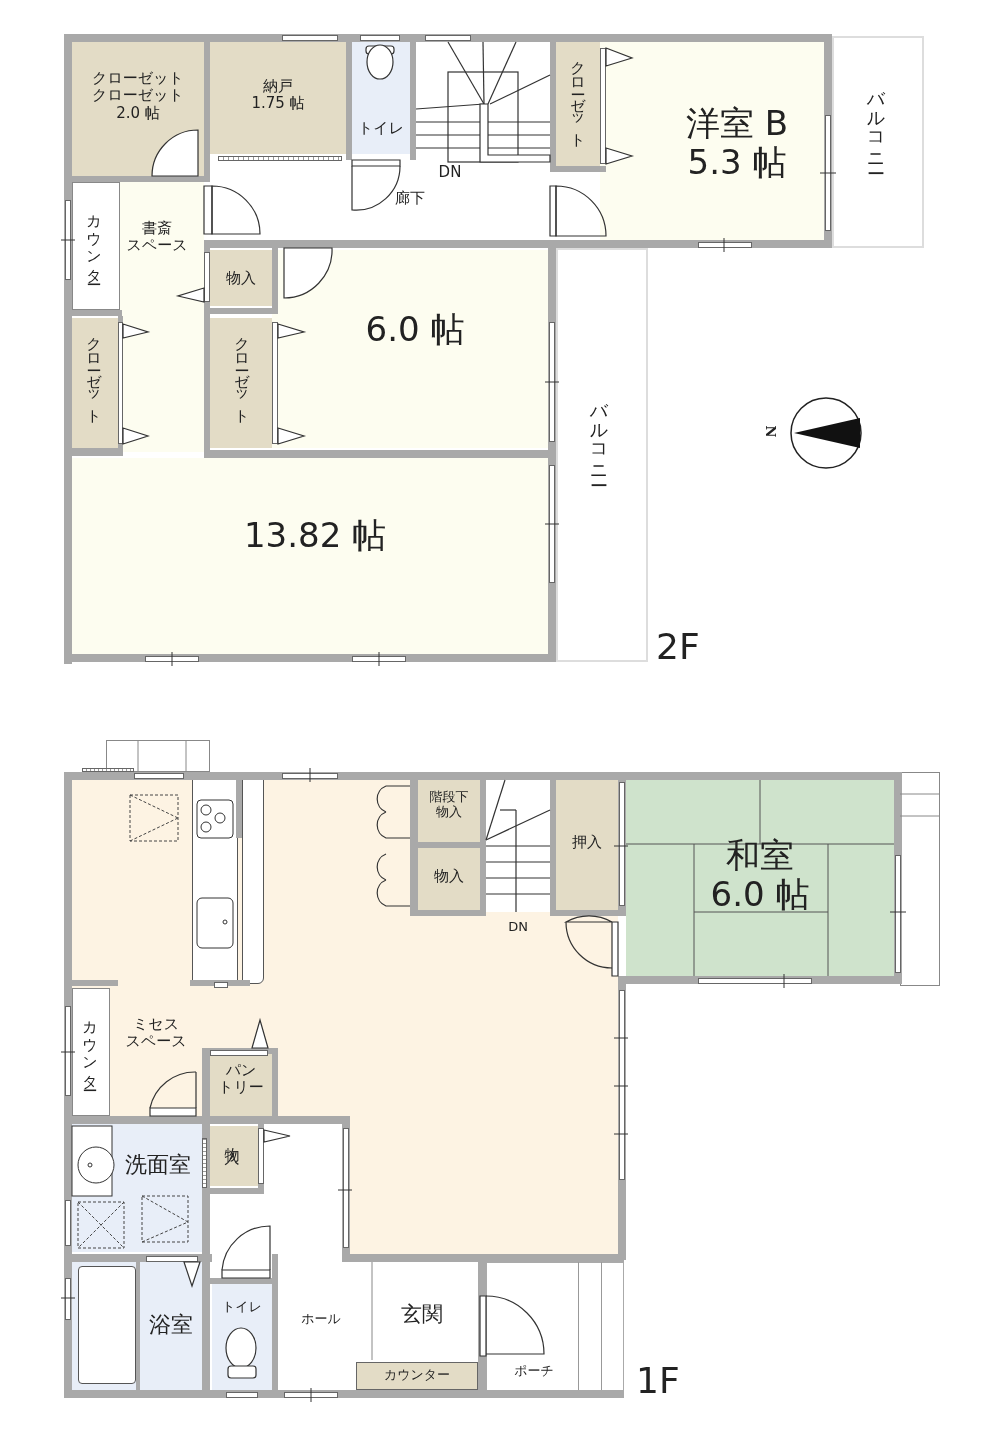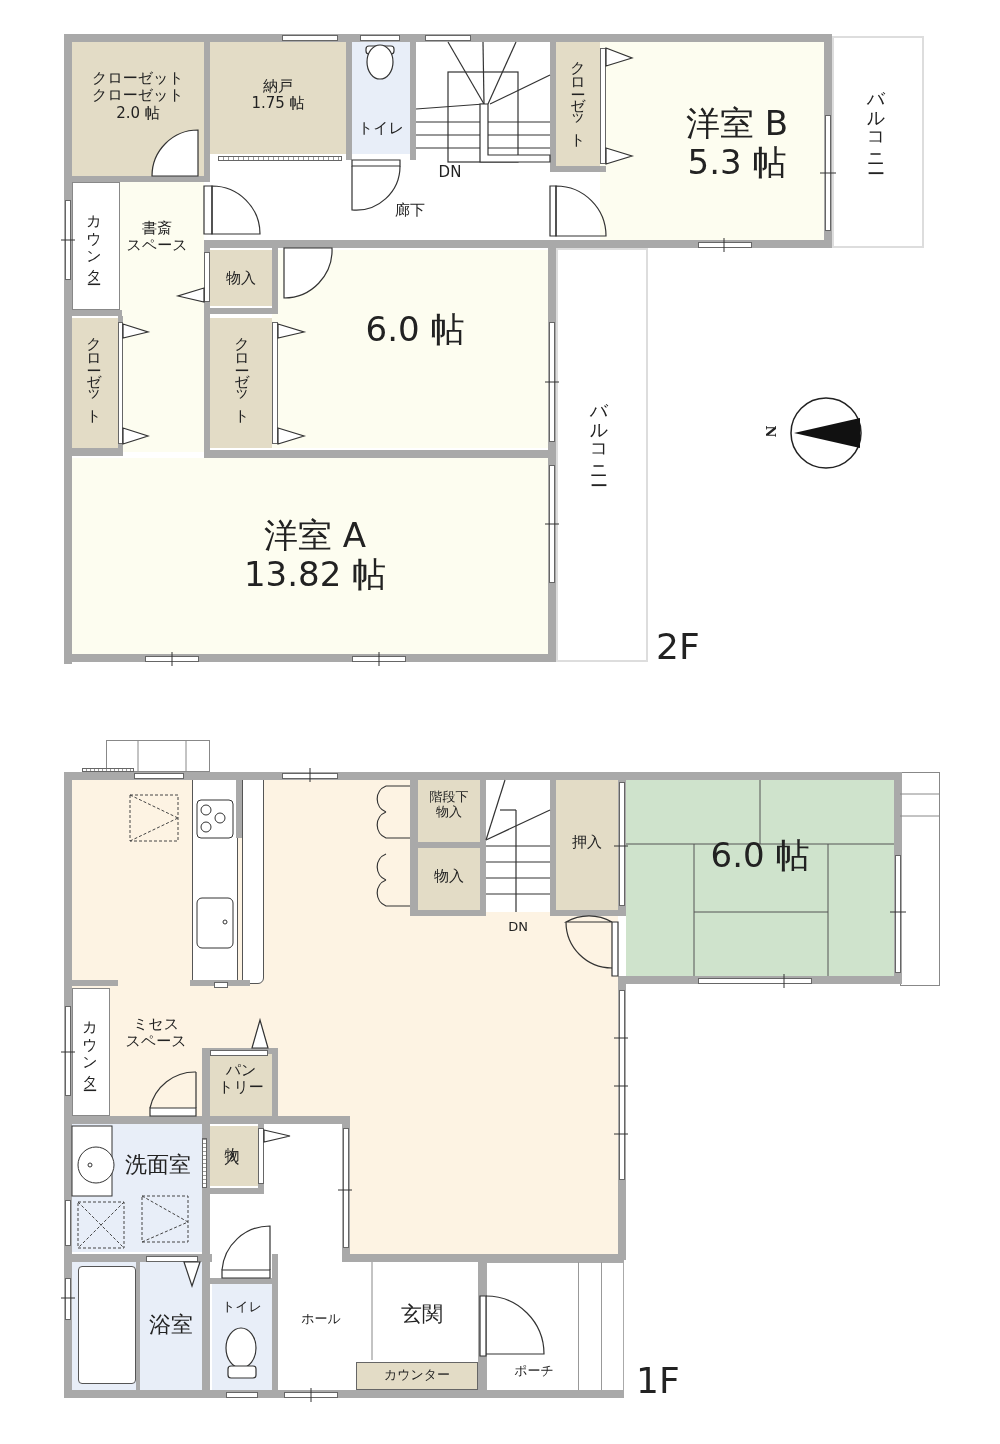--- a/index.html
+++ b/index.html
@@ -148,35 +148,34 @@
     <div>1.75 帖</div>
   </div>
   <div class="label sm" style="left:352px;top:120px;width:58px;">トイレ</div>
   <div class="label sm" style="left:430px;top:164px;width:40px;">DN</div>
   <div class="vlabel sm" style="left:568px;top:50px;">クローゼット</div>
   <div class="label big" style="left:632px;top:104px;width:210px;">
     <div>洋室 B</div>
     <div>5.3 帖</div>
   </div>
   <div class="vlabel mid" style="left:864px;top:78px;">バルコニー</div>
-  <div class="label sm" style="left:380px;top:202px;width:60px;">廊下</div>
+  <div class="label sm" style="left:380px;top:190px;width:60px;">廊下</div>
   <div class="vlabel sm" style="left:84px;top:204px;">カウンター</div>
   <div class="label sm" style="left:110px;top:220px;width:94px;">
     <div>書斎</div>
     <div>スペース</div>
   </div>
   <div class="label sm" style="left:210px;top:270px;width:62px;">物入</div>
   <div class="vlabel sm" style="left:84px;top:326px;">クローゼット</div>
   <div class="vlabel sm" style="left:232px;top:326px;">クローゼット</div>
   <div class="label big" style="left:300px;top:310px;width:230px;">
     <div>6.0 帖</div>
   </div>
   <div class="vlabel mid" style="left:587px;top:390px;">バルコニー</div>
   <div class="label big" style="left:200px;top:516px;width:230px;">
-    <div>洋室 A</div>
     <div>13.82 帖</div>
   </div>
   <div class="floorlabel" style="left:656px;top:626px;">2F</div>
 </div>
 
 <div>
 
   <div class="room" style="left:72px;top:780px;width:546px;height:200px;background:#fdf3e3;"></div>
   <div class="room" style="left:72px;top:980px;width:546px;height:138px;background:#fdf3e3;"></div>
   <div class="room" style="left:348px;top:1118px;width:270px;height:136px;background:#fdf3e3;"></div>
@@ -352,20 +351,21 @@
   </svg>
 
   <div class="label xs" style="left:418px;top:790px;width:62px;">
     <div>階段下</div>
     <div>物入</div>
   </div>
   <div class="label sm" style="left:418px;top:868px;width:62px;">物入</div>
   <div class="label xs" style="left:498px;top:920px;width:40px;">DN</div>
   <div class="label sm" style="left:556px;top:834px;width:62px;">押入</div>
   <div class="label big" style="left:680px;top:836px;width:160px;">
+    <div>和室</div>
     <div>6.0 帖</div>
   </div>
   <div class="label big" style="left:300px;top:980px;width:230px;">
   </div>
   <div class="vlabel sm" style="left:80px;top:1010px;">カウンター</div>
   <div class="label sm" style="left:108px;top:1016px;width:96px;">
     <div>ミセス</div>
     <div>スペース</div>
   </div>
   <div class="label sm" style="left:210px;top:1062px;width:62px;">

